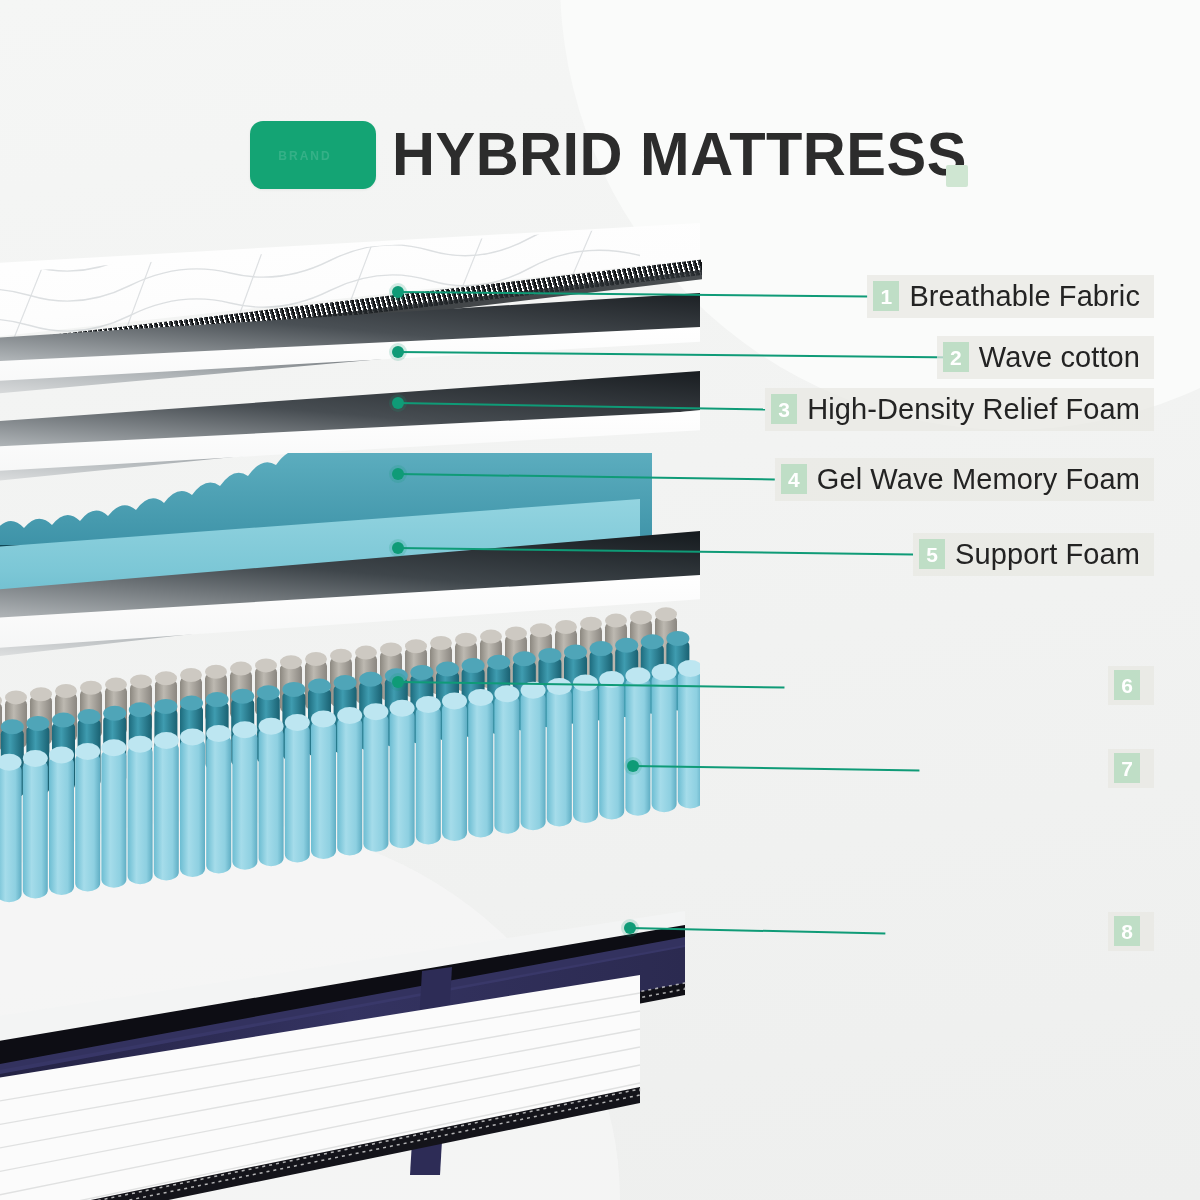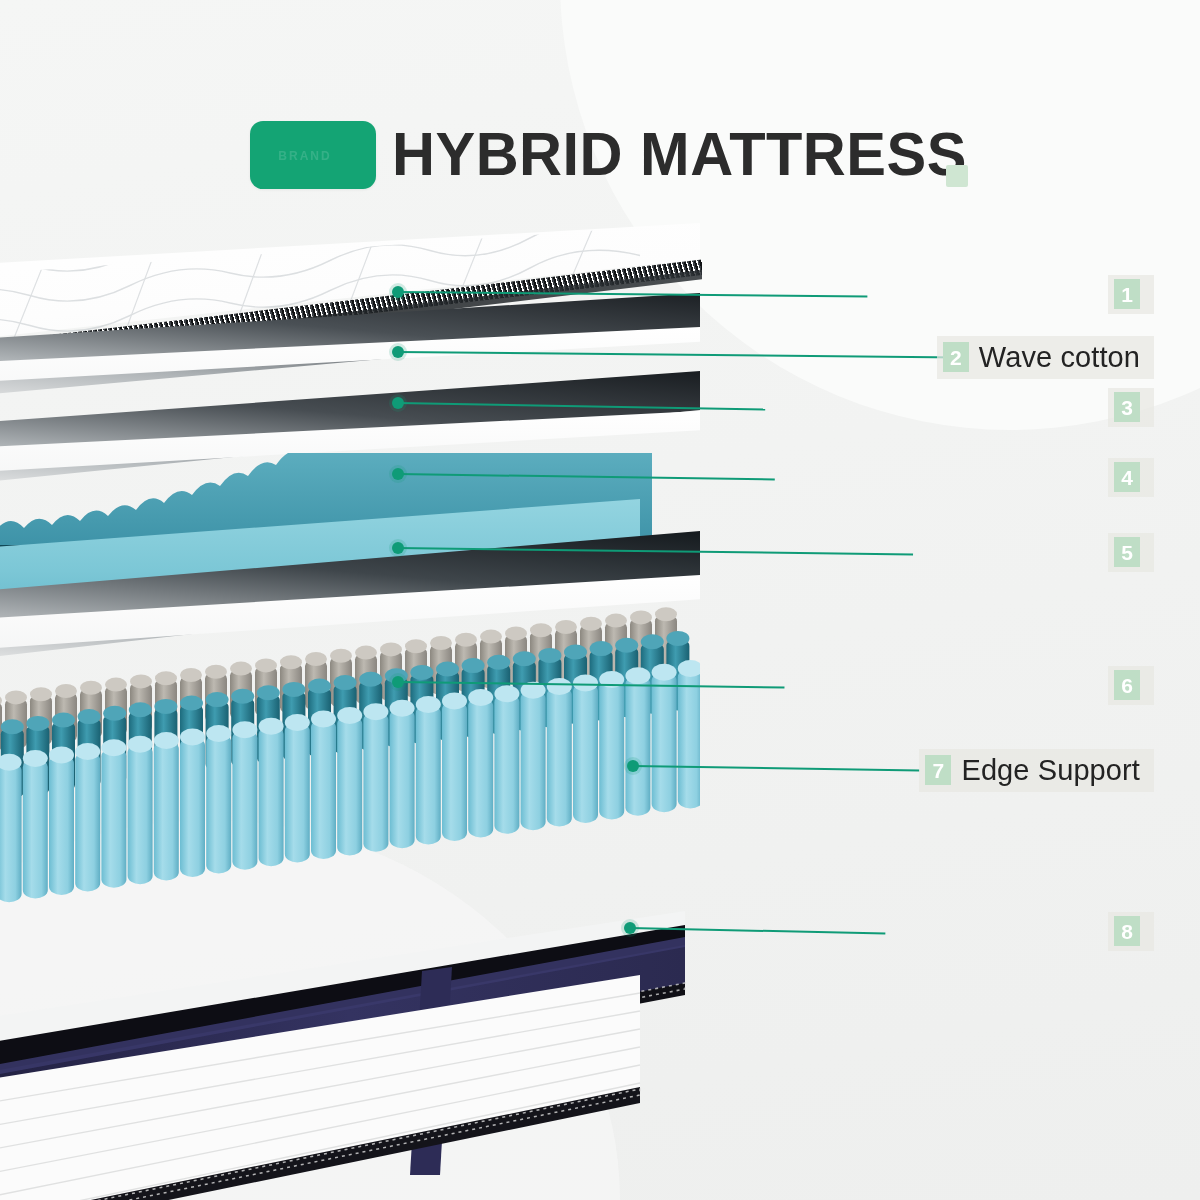--- a/index.html
+++ b/index.html
@@ -554,39 +554,42 @@
           <circle cx="633" cy="766" r="9" fill="#0f9b77" opacity=".18"></circle>
           <circle cx="633" cy="766" r="6" fill="#0f9b77"></circle>
           <path d="M 630 928 L 885.34375 933.5" stroke="#0f9b77" stroke-width="2" fill="none"></path>
           <circle cx="630" cy="928" r="9" fill="#0f9b77" opacity=".18"></circle>
           <circle cx="630" cy="928" r="6" fill="#0f9b77"></circle>
         </svg>
     </div>
 
     <div class="label-row" style="top:275px">
       <span class="num">1</span>
+      <span class="label-text">Breathable Fabric</span>
     </div>
     <div class="label-row" style="top:336px">
       <span class="num">2</span>
       <span class="label-text">Wave cotton</span>
     </div>
     <div class="label-row" style="top:388px">
       <span class="num">3</span>
+      <span class="label-text">High-Density Relief Foam</span>
     </div>
     <div class="label-row" style="top:458px">
       <span class="num">4</span>
+      <span class="label-text">Gel Wave Memory Foam</span>
     </div>
     <div class="label-row" style="top:533px">
       <span class="num">5</span>
+      <span class="label-text">Support Foam</span>
     </div>
     <div class="label-row" style="top:666px">
       <span class="num">6</span>
     </div>
     <div class="label-row" style="top:749px">
       <span class="num">7</span>
-      <span class="label-text">Edge Support</span>
     </div>
     <div class="label-row" style="top:912px">
       <span class="num">8</span>
     </div>
   </div>
 
 </div>
 
 </body></html>

